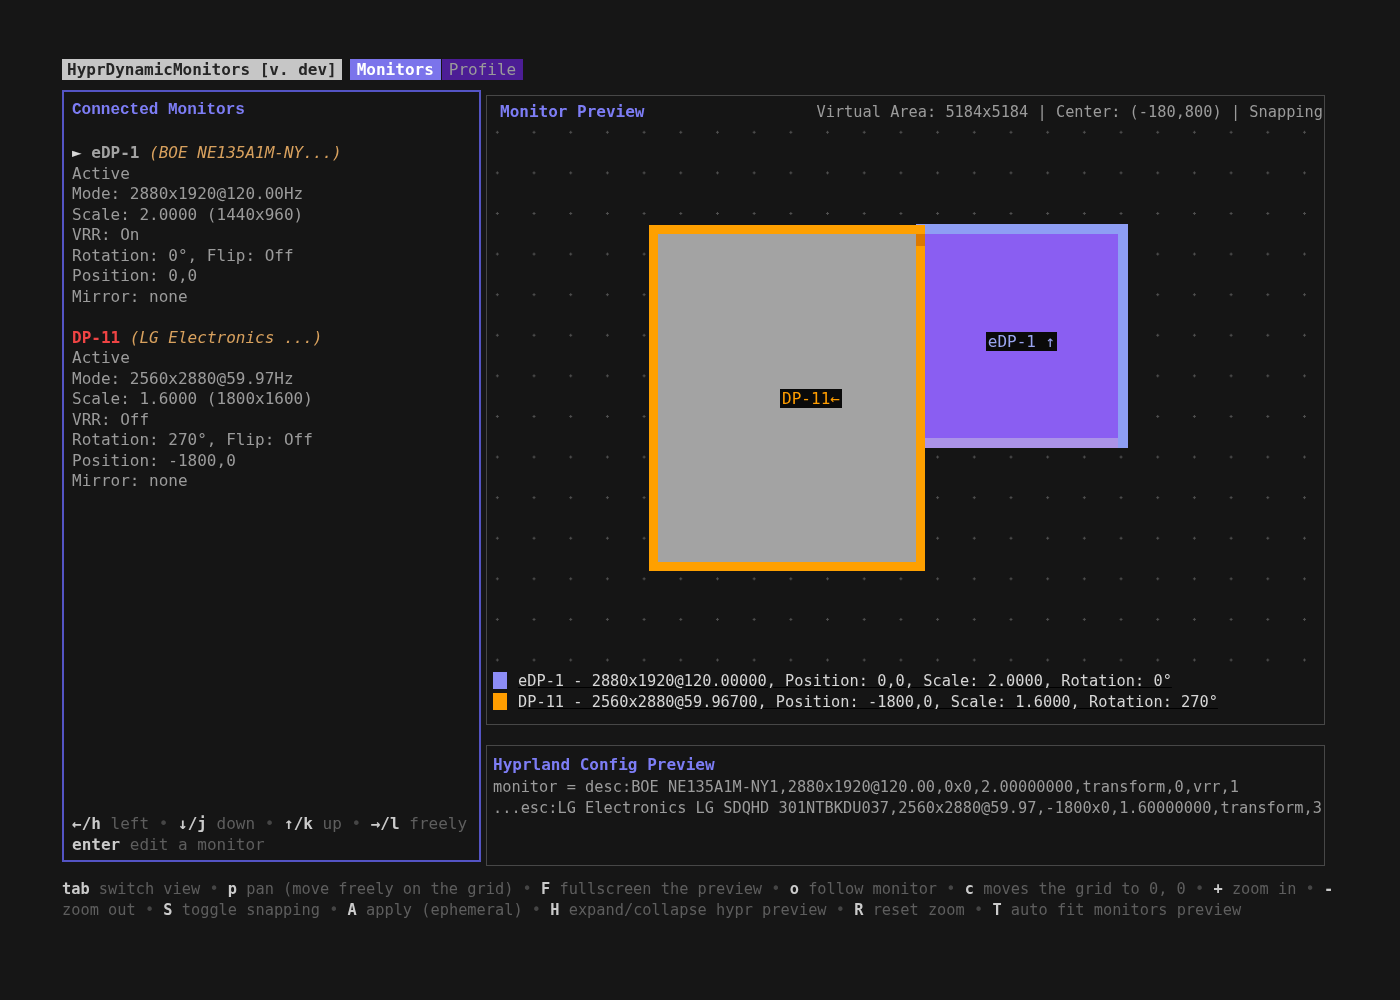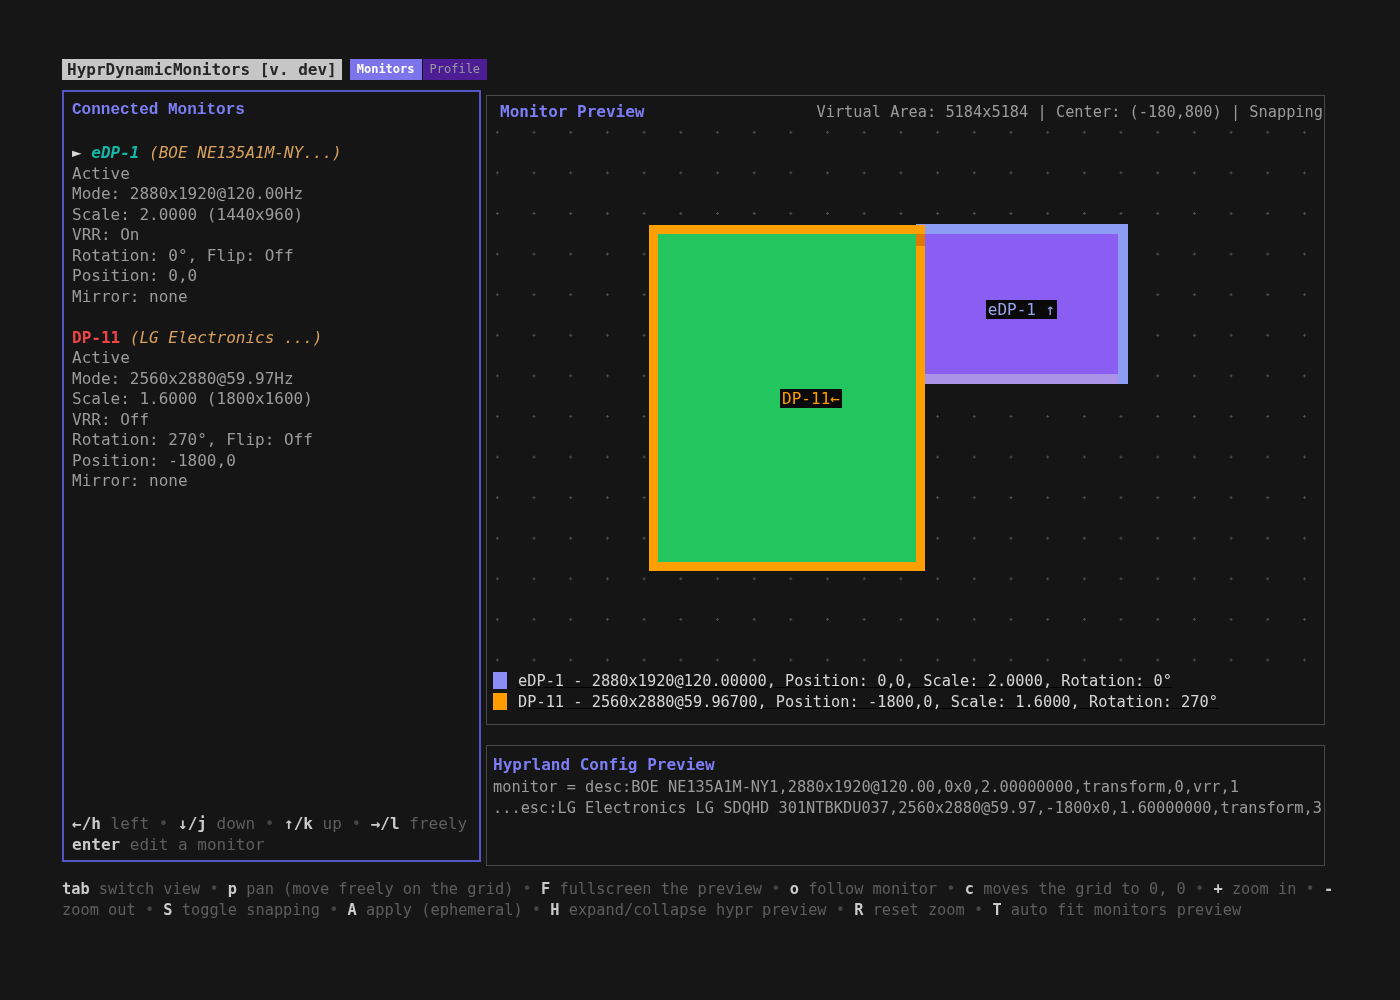--- a/index.html
+++ b/index.html
@@ -9,40 +9,40 @@
     background:#161616;
     font-family:"DejaVu Sans Mono", monospace;
   }
 
   
   .tabbar { position:absolute; left:62px; top:59px; height:21px; display:flex; }
   .app-title {
     background:#c6c6c6; color:#262626; font-weight:bold;
     font-size:16px; line-height:21px; padding:0 5px; white-space:pre;
   }
-  .tab { font-size:12px; line-height:21px; padding:0 7px; white-space:pre; cursor:default; }
+  .tab { font-size:16px; line-height:21px; padding:0 7px; white-space:pre; cursor:default; }
   .tab.active { background:#7b74eb; color:#ffffff; font-weight:bold; margin-left:8px; }
   .tab.inactive { background:#4c1d95; color:#9a9a9a; margin-left:1px; }
 
   
   .left-panel {
     position:absolute; left:62px; top:90px; width:419px; height:772px;
     border:2px solid #5454c4; background:#151515;
   }
   .panel-title { color:#7d7df5; font-weight:bold; font-size:16px; white-space:nowrap; }
   .left-panel > .panel-title { position:absolute; left:8px; top:9px;font-family:Liberation Mono, monospace; }
   .mon-list {
     position:absolute; left:8px; top:51px; right:6px;
     font-size:16px; line-height:20.5px; color:#9b9b9b;
   }
   .mon-block { margin-bottom:20.5px; }
   .mon-line { white-space:nowrap; height:20.5px; }
   .mon-arrow { color:#d8d8d8; }
   .mon-name { font-weight:bold; }
-  .mon-name.sel { color:#14b8a6;font-style:italic; }
+  .mon-name.sel { color:#a3a3a3; }
   .mon-name.nor { color:#ef4444; }
   .mon-desc { color:#d8a15e; font-style:italic; }
 
   .left-hints { position:absolute; left:8px; bottom:5px; font-size:16px; line-height:20.5px; white-space:nowrap; }
   .key { color:#cbcbcb; font-weight:bold; }
   .txt { color:#5e5e5e; }
   .sep { color:#454545; }
 
   
   .preview-panel {
@@ -55,28 +55,28 @@
     font-size:15.3px; color:#9b9b9b; white-space:nowrap;
   }
   .dot-grid {
     position:absolute; left:0; top:26px; width:837px; height:546px;
     background-image: radial-gradient(circle, #4f4f4f 1.1px, transparent 1.3px);
     background-size: 36.7px 40.6px;
     background-position: -8px -10px;
   }
   .mon-rect { position:absolute; display:flex; align-items:center; justify-content:center; }
   .mon-purple {
-    left:429px; top:128px; width:212px; height:160px; z-index:1;
+    left:429px; top:128px; width:212px; height:224px; z-index:1;
     background:#8a5ef2;
     border-top:10px solid #8e9ef4; border-right:10px solid #8e9ef4; border-left:9px solid #8e9ef4;
   }
   .purple-bottom-strip { position:absolute; left:0; right:0; bottom:0; height:10px; background:#ab93e8; }
   .mon-orange {
     left:162px; top:129px; width:276px; height:346px; z-index:2;
-    background:#22c55e; border:9px solid #ffa000;padding-left:48px;
+    background:#a3a3a3; border:9px solid #ffa000;padding-left:48px;
   }
   .corner-notch { position:absolute; left:429px; top:138px; width:9px; height:12px; background:#dd7900; z-index:3; }
   .mon-label { background:#0a0a0a; font-size:16px; line-height:19px; padding:0 2px; white-space:pre; z-index:4; }
   .mon-label.lab-purple { color:#9aa5f0; }
   .mon-label.lab-orange { color:#ff9d00; }
 
   .legend { position:absolute; left:6px; top:576px; z-index:5; }
   .legend-row { display:flex; height:21px;text-decoration:underline; }
   .legend-chip { width:14px; height:17px; margin-right:11px; flex:none; }
   .legend-text { font-size:15.3px; color:#d6d6d6; white-space:nowrap; }

